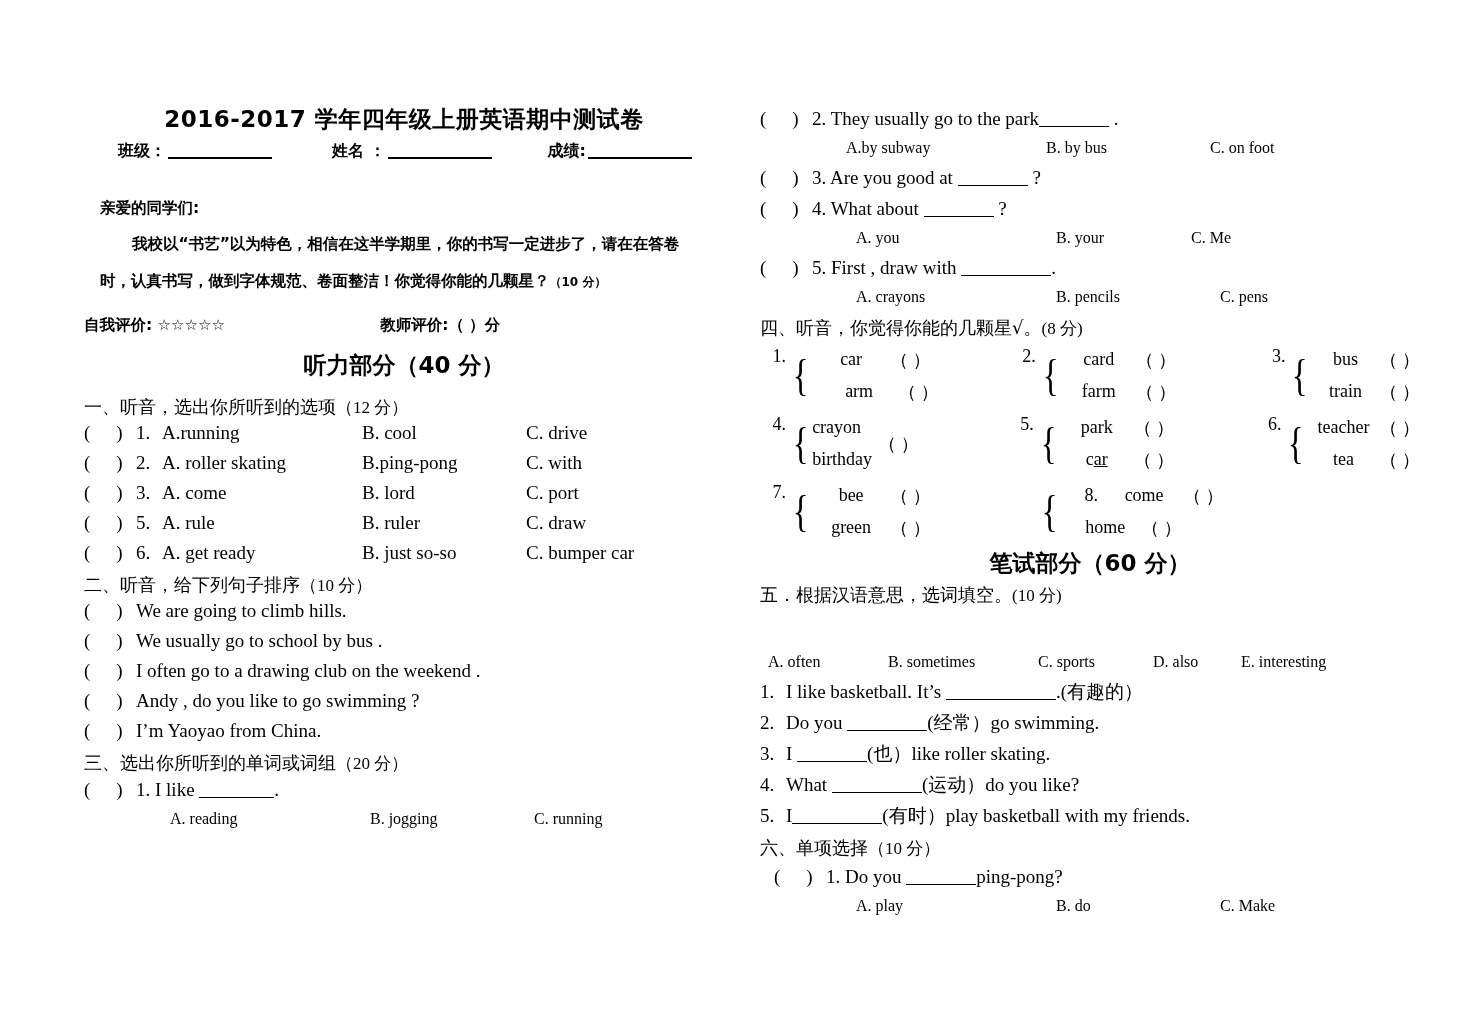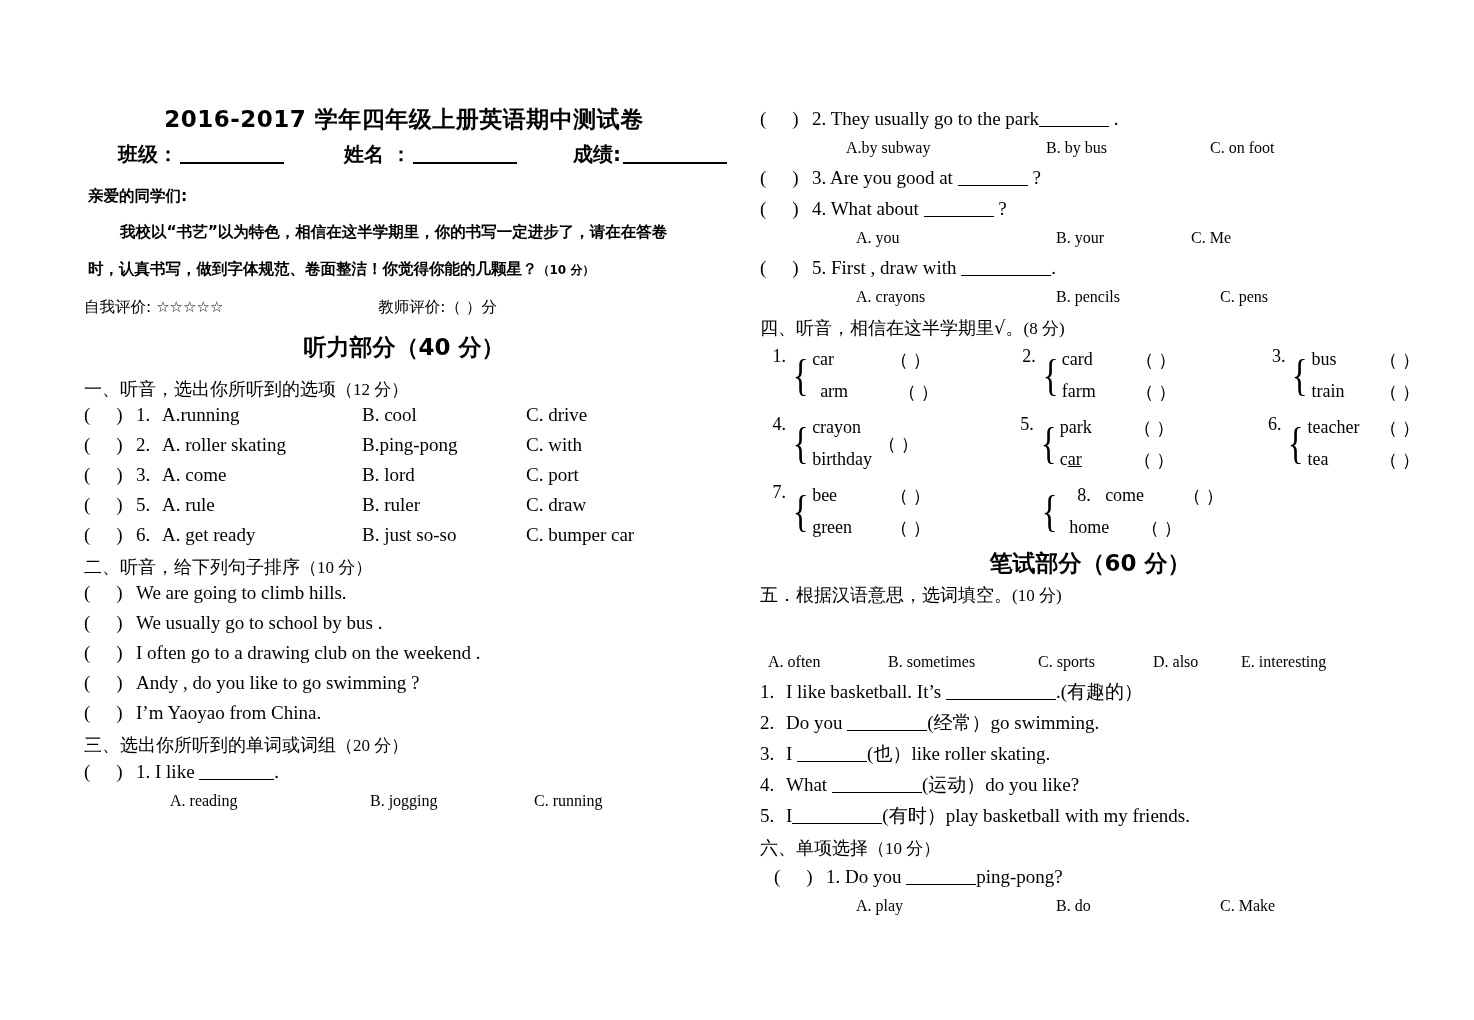--- a/index.html
+++ b/index.html
@@ -58,49 +58,49 @@
   }
   .sec-head .pts {
     font-family: "Liberation Serif", "DejaVu Serif", serif;
     font-size: 17px;
   }
 
   
   .info-line {
     font-family: "DejaVu Sans", "Liberation Sans", sans-serif;
     font-weight: bold;
-    font-size: 20px;
-    margin: 0 0 10px 0;
+    font-size: 16px;
+    margin: 0 0 28px 0;
     padding-left: 34px;
     white-space: nowrap;
   }
   .info-line .blank {
     display: inline-block;
     border-bottom: 2px solid #000;
     width: 104px;
     vertical-align: -3px;
     margin: 0 2px;
   }
   .gap-a { display:inline-block; width: 58px; }
   .gap-b { display:inline-block; width: 54px; }
 
   
   .letter {
     font-family: "DejaVu Sans", "Liberation Sans", sans-serif;
     font-weight: bold;
     font-size: 15.5px;
     line-height: 2.35;
-    margin: 4px;
+    margin: 16px;
   }
   .letter p { margin: 0; }
   .letter .indent { text-indent: 32px; }
   .letter .small { font-size: 12px; font-weight: bold; }
   .eval-row {
     font-family: "DejaVu Sans", "Liberation Sans", sans-serif;
-    font-weight: normal;
+    font-weight: bold;
     font-size: 15.5px;
     margin-top: 10px;
     white-space: nowrap;
   }
   .eval-row .teacher { display:inline-block; margin-left: 150px; }
   .stars { letter-spacing: 0px; font-size: 15px; }
 
   
   .q {
     font-size: 19px;
@@ -142,21 +142,21 @@
     white-space: nowrap;
   }
   .pair .num { width: 26px; text-align: right; padding-right: 4px; align-self: flex-start; padding-top: 2px; }
   .brace {
     font-size: 44px;
     line-height: 0.95;
     font-family: "Liberation Serif","DejaVu Serif",serif;
     transform: scaleX(0.75);
     margin: 0 1px 0 0;
   }
-  .pair .words { display: flex; flex-direction: column; }
+  .pair .words { display: flex; flex-direction: column; text-align: center; }
   .pair .words .w { height: 32px; display:flex; align-items:center; }
   .pair .words .w .txt { display:inline-block; }
   .pair .words .w .box { display:inline-block; }
   .midbox { display:flex; align-items:center; padding-left: 6px; }
 
   .cellw1 { width: 265px; }
   .cellw2 { width: 265px; }
   u.thin { text-decoration: underline; text-decoration-thickness: 1px; }
 </style>
 </head>
@@ -265,21 +265,21 @@
 
     <div class="q">
       <span class="paren">(<span class="sp"></span>)</span><span>5.</span>
       <span>First , draw with </span><span class="ul u90"></span><span>.</span>
     </div>
     <div class="opt" style="padding-left:96px;">
       <span class="ch1">A. crayons</span><span class="ch2">B. pencils</span><span>C. pens</span>
     </div>
 
     <div class="sec-head" style="margin-top:2px;">
-      <span>四、听音，相信在这半学期里√。</span><span class="pts">(8 分)</span>
+      <span>四、听音，你觉得你能的几颗星√。</span><span class="pts">(8 分)</span>
     </div>
 
     <div class="pairs">
 
       <div class="pair-row">
         <div class="pair cellw1">
           <span class="num">1.</span>
           <span class="brace">{</span>
           <span class="words">
             <span class="w">

